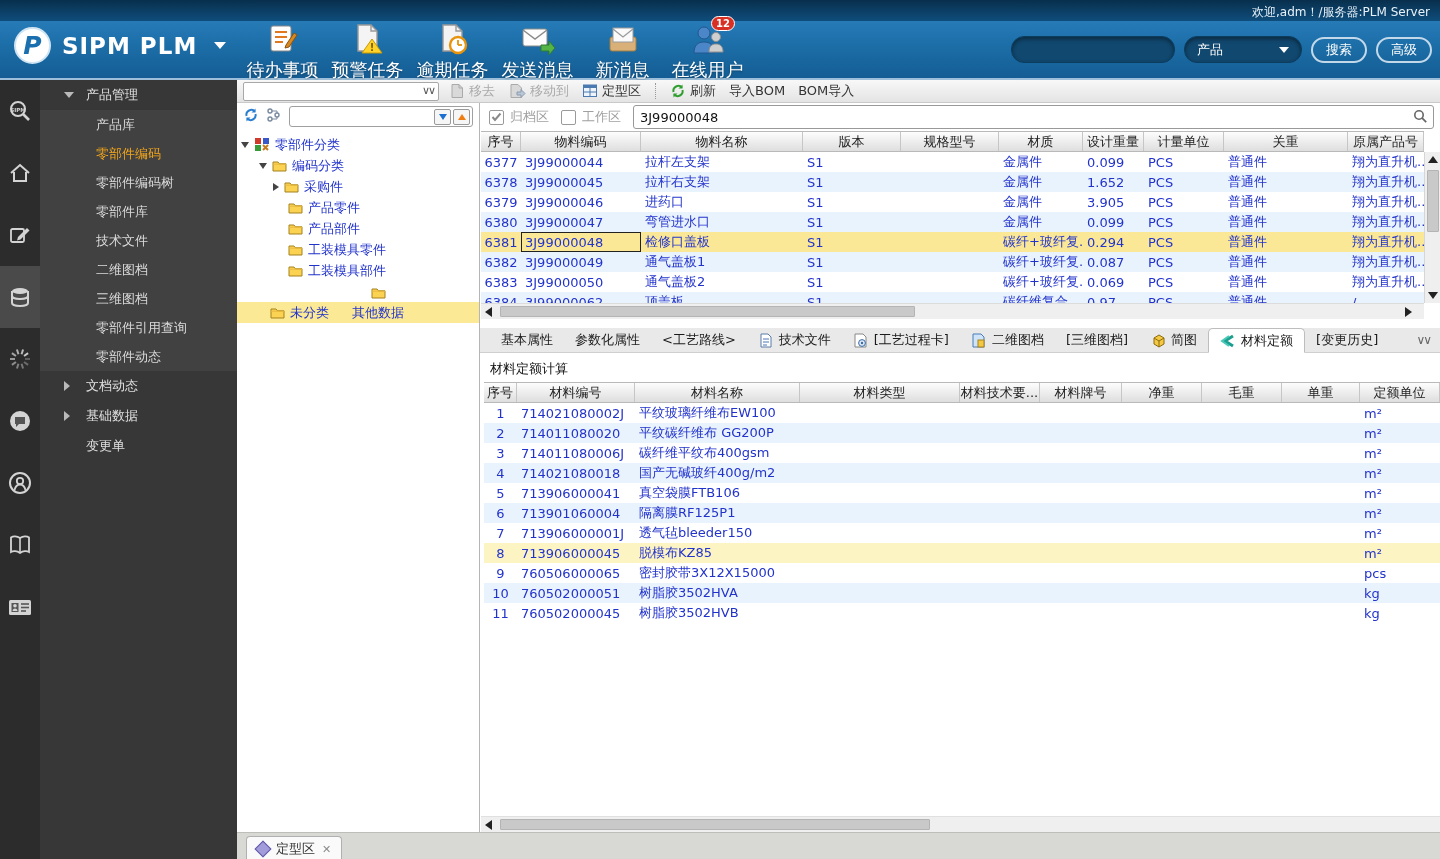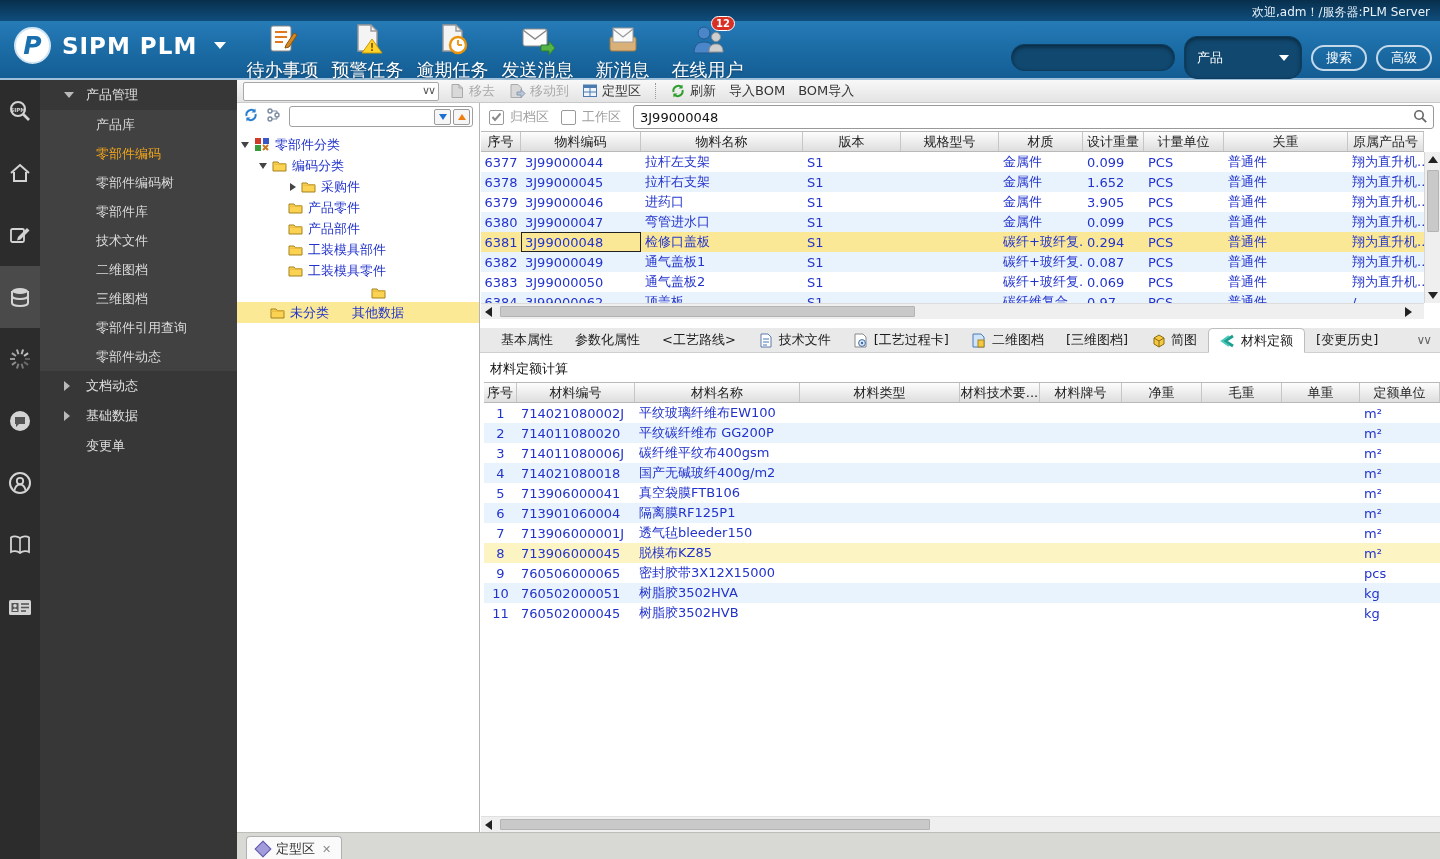--- a/index.html
+++ b/index.html
@@ -22,21 +22,21 @@
   .qa-wrap{position:absolute;left:240px;top:23px;display:flex;}
   .qa{width:85px;text-align:center;color:#fff;cursor:pointer;position:relative;}
   .qa .qa-ic{height:32px;display:flex;align-items:flex-end;justify-content:center;}
   .qa .qa-label{font-size:18px;margin-top:3px;text-shadow:0 1px 2px rgba(0,0,0,.35);}
   .badge{position:absolute;top:-7px;left:46px;background:#d93025;color:#fff;border-radius:9px;
          font-size:10px;line-height:13px;padding:0 4px;border:1px solid #fff;font-weight:bold;}
   .hsearch{position:absolute;right:8px;top:36px;display:flex;gap:9px;align-items:center;}
   .hsearch input{width:138px;height:25px;background:#11486f;border:1px solid #0c3c5e;border-radius:13px;
                  box-shadow:inset 0 2px 4px rgba(0,0,0,.45);color:#fff;padding:0 12px;outline:none;font-size:13px;}
   .hsel{width:92px;height:25px;background:#11486f;border:1px solid #0c3c5e;border-radius:13px;color:#fff;
-        display:flex;align-items:center;justify-content:space-between;padding:8px 12px;cursor:pointer;
+        display:flex;align-items:center;justify-content:space-between;padding:0 12px;cursor:pointer;
         box-shadow:inset 0 2px 4px rgba(0,0,0,.45);}
   .hsel .car{width:0;height:0;border-left:5px solid transparent;border-right:5px solid transparent;border-top:6px solid #fff;}
   .hbtn{height:26px;padding:0 13px;border:2px solid #c3d9ea;border-radius:14px;color:#fff;
         background:transparent;font-size:13px;cursor:pointer;font-family:inherit;}
   
   .rail{position:absolute;left:0;top:80px;width:40px;height:779px;background:#2c2c2c;}
   .rail-ic{width:40px;height:62px;display:flex;align-items:center;justify-content:center;cursor:pointer;}
   .rail-ic.active{background:#4a4a4a;}
   .menu{position:absolute;left:40px;top:80px;width:197px;height:779px;background:#373737;color:#e0e0e0;}
   .menu-group{height:30px;display:flex;align-items:center;padding-left:46px;position:relative;cursor:pointer;}
@@ -414,21 +414,21 @@
       <div class="tnode" style="padding-left: 22px;">
         <span class="bcar-dn"></span>
         <span style="display: inline-flex;">
           <svg width="15" height="13" viewBox="0 0 15 13">
             <path d="M1 3 h5 l1.5 1.8 H14 v7.2 H1z" fill="#fcd253" stroke="#a5831e"></path>
             <path d="M1 5.2 H14" stroke="#e8b93e"></path>
           </svg>
         </span>
         <span>编码分类</span>
       </div>
-      <div class="tnode" style="padding-left: 53px;">
+      <div class="tnode" style="padding-left: 36px;">
         <span class="bcar-rt"></span>
         <span style="display: inline-flex;">
           <svg width="15" height="13" viewBox="0 0 15 13">
             <path d="M1 3 h5 l1.5 1.8 H14 v7.2 H1z" fill="#fcd253" stroke="#a5831e"></path>
             <path d="M1 5.2 H14" stroke="#e8b93e"></path>
           </svg>
         </span>
         <span>采购件</span>
       </div>
       <div class="tnode" style="padding-left: 40px;">
@@ -452,31 +452,31 @@
         <span>产品部件</span>
       </div>
       <div class="tnode" style="padding-left: 40px;">
         <span class="car-spc"></span>
         <span style="display: inline-flex;">
           <svg width="15" height="13" viewBox="0 0 15 13">
             <path d="M1 3 h5 l1.5 1.8 H14 v7.2 H1z" fill="#fcd253" stroke="#a5831e"></path>
             <path d="M1 5.2 H14" stroke="#e8b93e"></path>
           </svg>
         </span>
-        <span>工装模具部件</span>
+        <span>工装模具零件</span>
       </div>
       <div class="tnode" style="padding-left: 40px;">
         <span class="car-spc"></span>
         <span style="display: inline-flex;">
           <svg width="15" height="13" viewBox="0 0 15 13">
             <path d="M1 3 h5 l1.5 1.8 H14 v7.2 H1z" fill="#fcd253" stroke="#a5831e"></path>
             <path d="M1 5.2 H14" stroke="#e8b93e"></path>
           </svg>
         </span>
-        <span>工装模具零件</span>
+        <span>工装模具部件</span>
       </div>
       <div class="tnode" style="padding-left: 40px; flex-direction: column;">
         <span class="car-spc"></span>
         <span style="display: inline-flex;">
           <svg width="15" height="13" viewBox="0 0 15 13">
             <path d="M1 3 h5 l1.5 1.8 H14 v7.2 H1z" fill="#fcd253" stroke="#a5831e"></path>
             <path d="M1 5.2 H14" stroke="#e8b93e"></path>
           </svg>
         </span>
         <span>其他数据</span>

